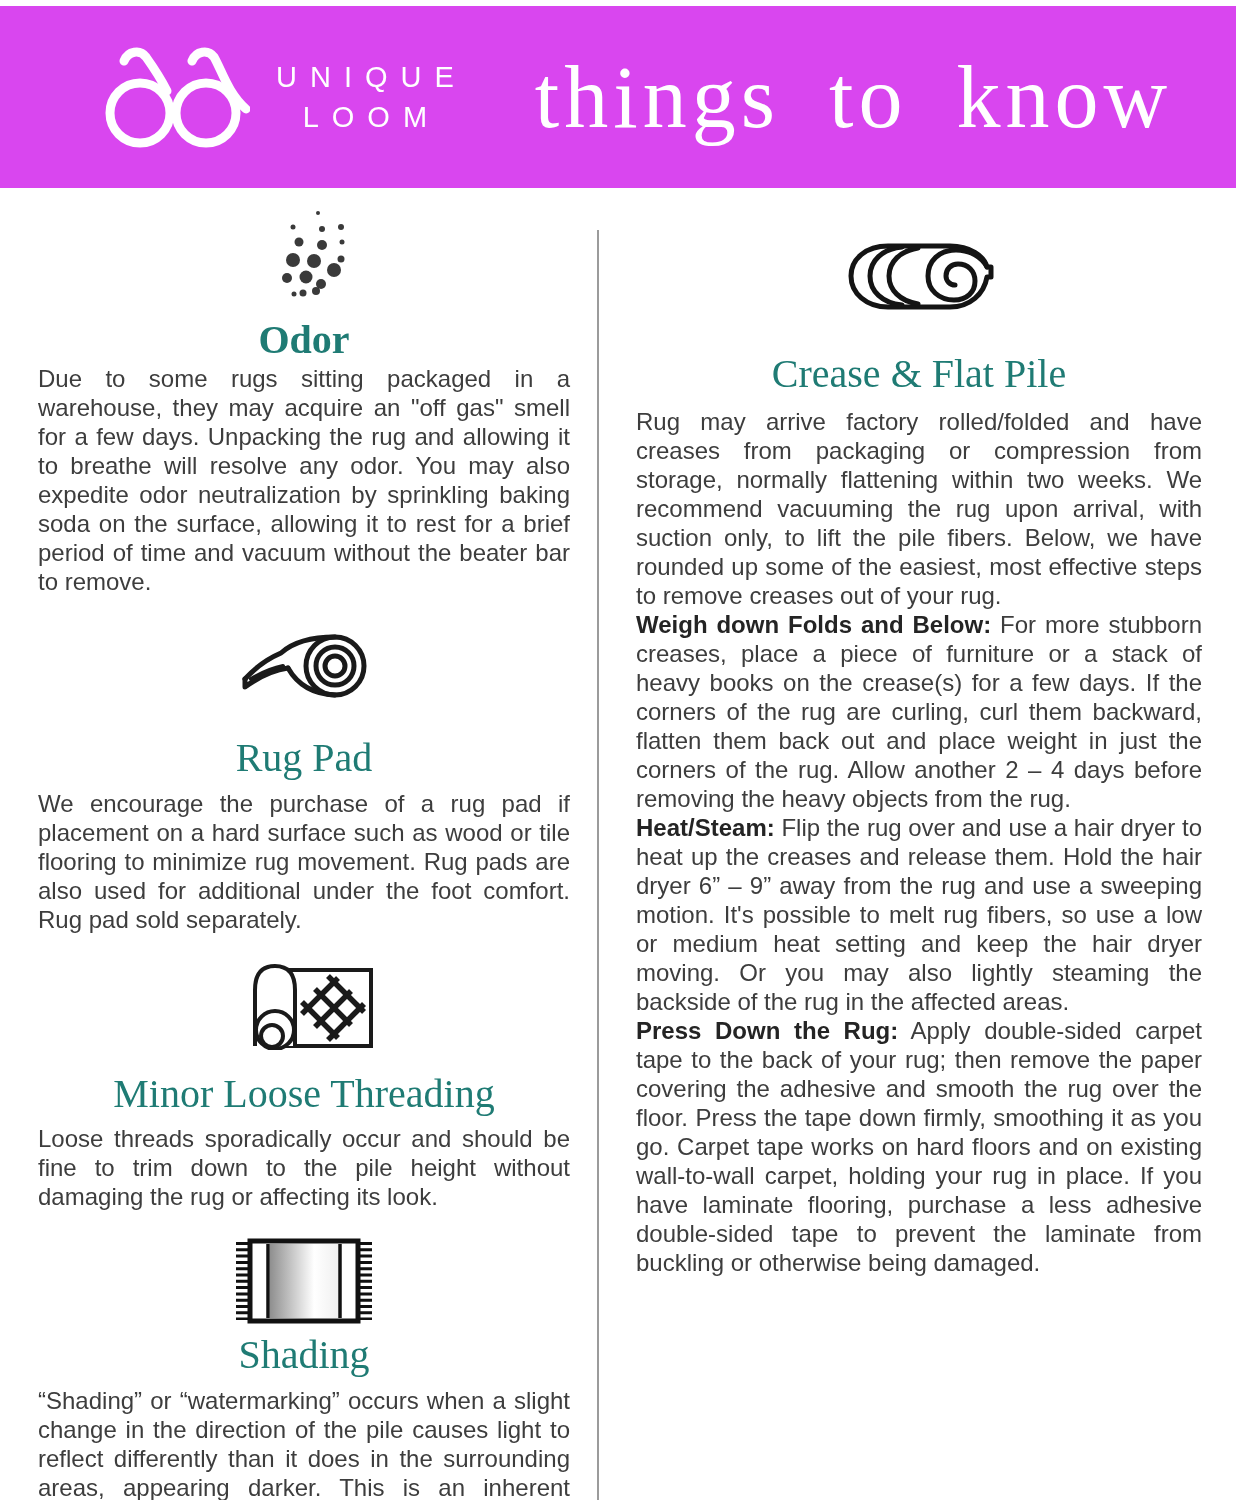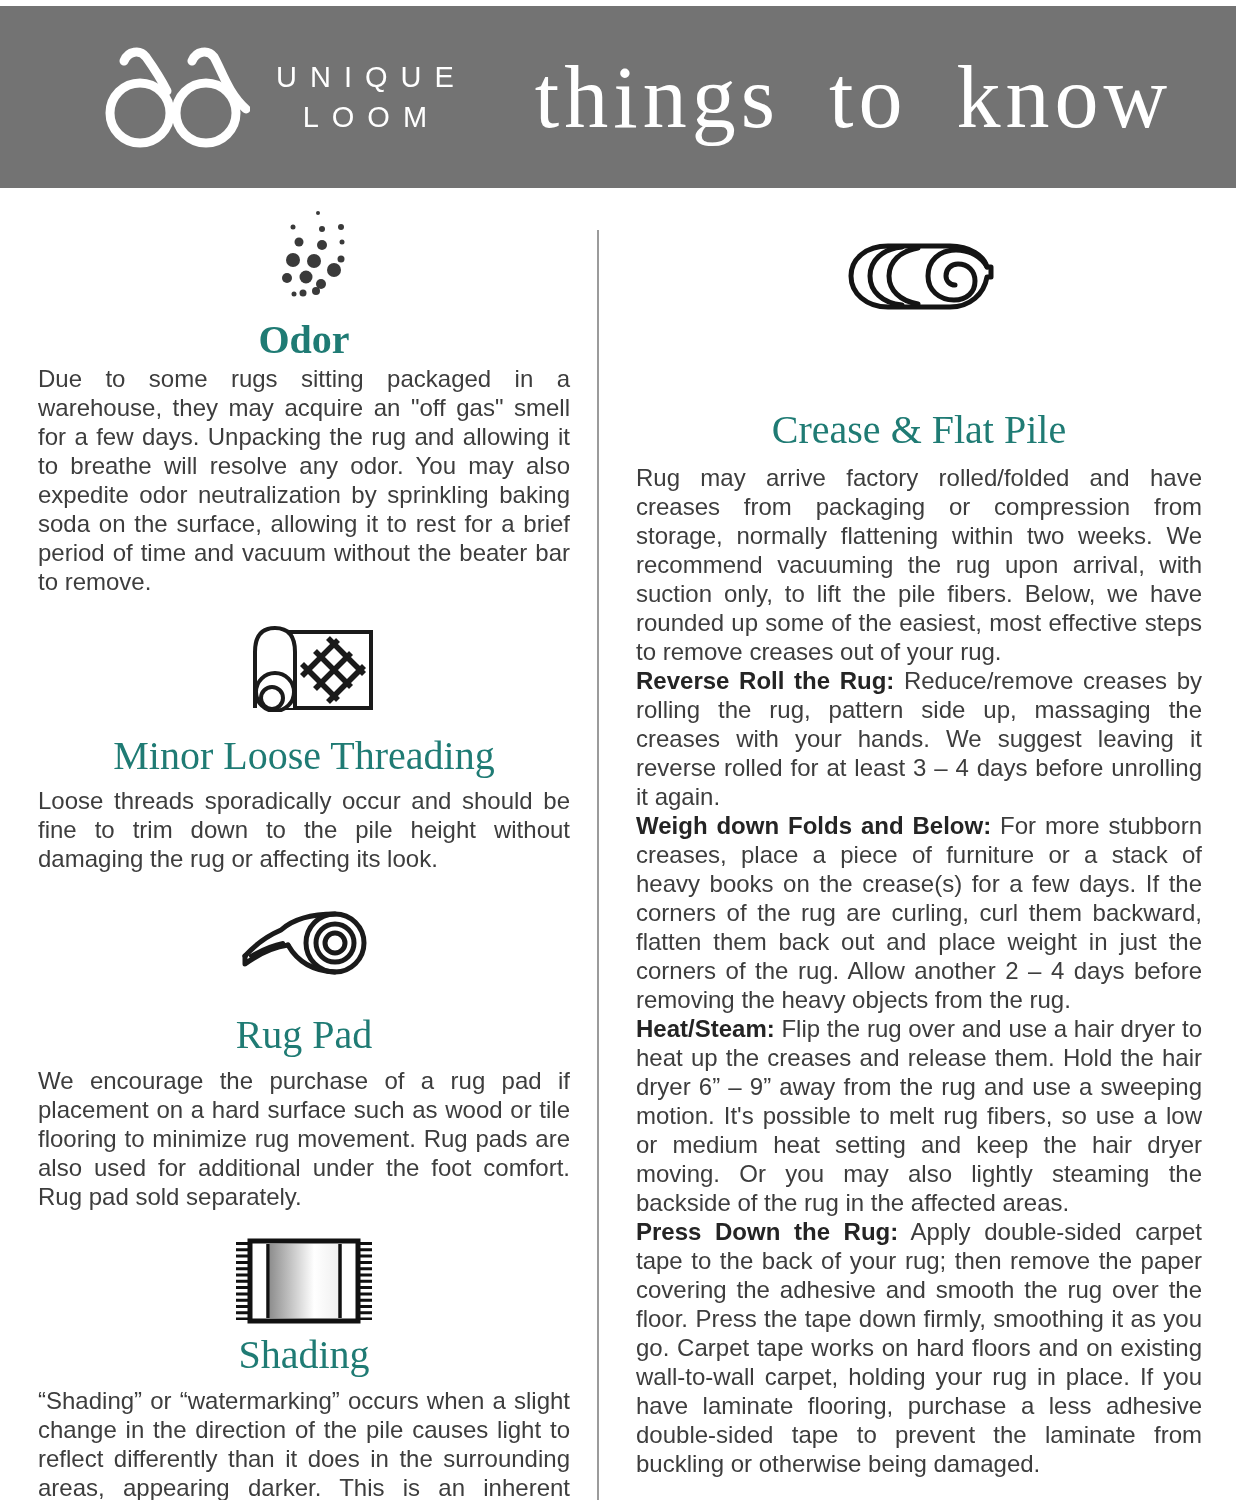--- a/index.html
+++ b/index.html
@@ -3,21 +3,21 @@
 <meta charset="utf-8">
 <style>
   html,body{margin:0;padding:0;}
   body{
     width:1236px;height:1500px;position:relative;background:#ffffff;
     font-family:"Liberation Sans", sans-serif;overflow:hidden;
   }
   
   .header{
     position:absolute;left:0;top:6px;width:1236px;height:182px;
-    background:#737373;display:flex;align-items:center;
+    background:#d946ef;display:flex;align-items:center;
     box-sizing:border-box;padding:0 64px 0 100px;
     justify-content:space-between;
   }
   .brand{display:flex;align-items:center;}
   .brand-mark{display:block;}
   .brand-text{
     margin-left:26px;color:#ffffff;letter-spacing:13px;
     font-size:29px;line-height:40px;text-align:center;font-weight:400;
   }
   .header-title{
@@ -48,21 +48,21 @@
   .s2 h2{margin-top:16px;}
   .s2 p{margin-top:6px;}
   .s3 .icon-wrap{margin-top:30px;}
   .s3 h2{margin-top:24px;}
   .s3 p{margin-top:7px;}
   .s4 .icon-wrap{margin-top:24px;}
   .s4 h2{}
   .s4 p{margin-top:7px;}
   
   .col-right .icon-wrap{margin-top:52px;}
-  .col-right h2{margin-top:88px;}
+  .col-right h2{margin-top:32px;}
   .col-right p.intro{margin-top:9px;}
 </style>
 </head>
 <body>
 
 <div class="header">
   <div class="brand">
     <svg class="brand-mark" width="150" height="104" viewBox="0 0 150 104" fill="none" stroke="#ffffff" stroke-width="9" stroke-linecap="round">
       <circle cx="40" cy="68" r="30"></circle>
       <circle cx="106" cy="68" r="30"></circle>
@@ -98,20 +98,36 @@
           <circle cx="33" cy="72" r="5"></circle>
         <circle cx="52" cy="71" r="6.5"></circle>
           <circle cx="67" cy="78" r="5"></circle>
           <circle cx="40" cy="88" r="2.5"></circle>
         <circle cx="49" cy="87" r="3.5"></circle>
           <circle cx="62" cy="85" r="4"></circle>
       </svg>
     </div>
     <h2>Odor</h2>
     <p class="body">Due to some rugs sitting packaged in a warehouse, they may acquire an "off gas" smell for a few days. Unpacking the rug and allowing it to breathe will resolve any odor. You may also expedite odor neutralization by sprinkling baking soda on the surface, allowing it to rest for a brief period of time and vacuum without the beater bar to remove.</p>
+  </div>
+
+  <div class="section s3">
+    <div class="icon-wrap">
+      <svg width="132" height="80" viewBox="0 0 132 80" fill="none" stroke="#1a1a1a" stroke-width="5" stroke-linecap="round" stroke-linejoin="round">
+        <circle cx="97" cy="40" r="29" fill="#ffffff"></circle>
+        <circle cx="97" cy="40" r="19"></circle>
+        <circle cx="97" cy="40" r="10"></circle>
+        <path d="M 97,11 C 72,11 54,17 43,27 C 29,33 16,43 7,53" fill="none"></path>
+        <path d="M 7,53 L 7,61 C 22,50 36,44 50,42" fill="none"></path>
+        <path d="M 50,42 C 58,56 72,68 97,69" fill="none"></path>
+        <path d="M 13,53 C 25,46 35,42 45,40" fill="none" stroke-width="4"></path>
+      </svg>
+    </div>
+    <h2>Rug Pad</h2>
+    <p class="body">We encourage the purchase of a rug pad if placement on a hard surface such as wood or tile flooring to minimize rug movement. Rug pads are also used for additional under the foot comfort. Rug pad sold separately.</p>
   </div>
 
   <div class="section s2">
     <div class="icon-wrap">
       <svg width="150" height="104" viewBox="0 0 150 104" fill="none" stroke="#1a1a1a" stroke-width="4">
         <defs>
           <clipPath id="diamondClip">
               <path d="M103,26 L139,62 L103,98 L67,62 Z"></path>
             </clipPath>
         </defs>
@@ -130,36 +146,20 @@
         </g>
         <path d="M 26,100 L 26,44 Q 26,20 46,20 Q 66,20 66,44 L 66,100" fill="#ffffff"></path>
         <circle cx="46" cy="84" r="19" fill="#ffffff"></circle>
         <circle cx="43" cy="90" r="11" fill="#ffffff"></circle>
       </svg>
     </div>
     <h2>Minor Loose Threading</h2>
     <p class="body">Loose threads sporadically occur and should be fine to trim down to the pile height without damaging the rug or affecting its look.</p>
   </div>
 
-  <div class="section s3">
-    <div class="icon-wrap">
-      <svg width="132" height="80" viewBox="0 0 132 80" fill="none" stroke="#1a1a1a" stroke-width="5" stroke-linecap="round" stroke-linejoin="round">
-        <circle cx="97" cy="40" r="29" fill="#ffffff"></circle>
-        <circle cx="97" cy="40" r="19"></circle>
-        <circle cx="97" cy="40" r="10"></circle>
-        <path d="M 97,11 C 72,11 54,17 43,27 C 29,33 16,43 7,53" fill="none"></path>
-        <path d="M 7,53 L 7,61 C 22,50 36,44 50,42" fill="none"></path>
-        <path d="M 50,42 C 58,56 72,68 97,69" fill="none"></path>
-        <path d="M 13,53 C 25,46 35,42 45,40" fill="none" stroke-width="4"></path>
-      </svg>
-    </div>
-    <h2>Rug Pad</h2>
-    <p class="body">We encourage the purchase of a rug pad if placement on a hard surface such as wood or tile flooring to minimize rug movement. Rug pads are also used for additional under the foot comfort. Rug pad sold separately.</p>
-  </div>
-
   <div class="section s4">
     <div class="icon-wrap">
       <svg width="140" height="92" viewBox="0 0 140 92">
         <defs>
           <linearGradient id="shadeGrad" x1="0" y1="0" x2="1" y2="0">
             <stop offset="0" stop-color="#8f8f8f"></stop>
             <stop offset="0.65" stop-color="#ffffff"></stop>
             <stop offset="1" stop-color="#f0f0f0"></stop>
           </linearGradient>
         </defs>
@@ -183,24 +183,20 @@
     <svg width="150" height="74" viewBox="0 0 150 74" fill="none" stroke="#141414" stroke-width="5" stroke-linejoin="round" stroke-linecap="round">
       <path d="M 44,6 L 106,6 C 126,6 140,16 143,27 L 147,27 L 147,37 L 143,37 C 140,54 126,67 106,67 L 44,67 C 22,67 7,53 7,36 C 7,19 22,6 44,6 Z" fill="#ffffff"></path>
       <path d="M 58,7 C 38,9 26,21 26,36 C 26,51 38,63 58,65"></path>
       <path d="M 74,8 C 56,11 45,22 45,36 C 45,50 56,61 74,64"></path>
       <path d="M 143,27 C 138,17 126,10 112,10 C 95,10 84,21 84,36 C 84,50 95,60 110,60 C 123,60 131,52 131,41 C 131,31 124,24 114,24 C 107,24 102,29 102,36 C 102,41 106,45 111,45"></path>
     </svg>
   </div>
   <h2>Crease &amp; Flat Pile</h2>
   <p class="body intro">Rug may arrive factory rolled/folded and have creases from packaging or compression from storage, normally flattening within two weeks. We recommend vacuuming the rug upon arrival, with suction only, to lift the pile fibers. Below, we have rounded up some of the easiest, most effective steps to remove creases out of your rug.</p>
 
-  <p class="body tip">
-    <span class="tip-label">Reverse Roll the Rug:</span>
-    <span>Reduce/remove creases by rolling the rug, pattern side up, massaging the creases with your hands. We suggest leaving it reverse rolled for at least 3 – 4 days before unrolling it again.</span>
-  </p>
 
   <p class="body tip">
     <span class="tip-label">Weigh down Folds and Below:</span>
     <span>For more stubborn creases, place a piece of furniture or a stack of heavy books on the crease(s) for a few days. If the corners of the rug are curling, curl them backward, flatten them back out and place weight in just the corners of the rug. Allow another 2 – 4 days before removing the heavy objects from the rug.</span>
   </p>
 
   <p class="body tip">
     <span class="tip-label">Heat/Steam:</span>
     <span>Flip the rug over and use a hair dryer to heat up the creases and release them. Hold the hair dryer 6” – 9” away from the rug and use a sweeping motion. It's possible to melt rug fibers, so use a low or medium heat setting and keep the hair dryer moving. Or you may also lightly steaming the backside of the rug in the affected areas.</span>
   </p>

